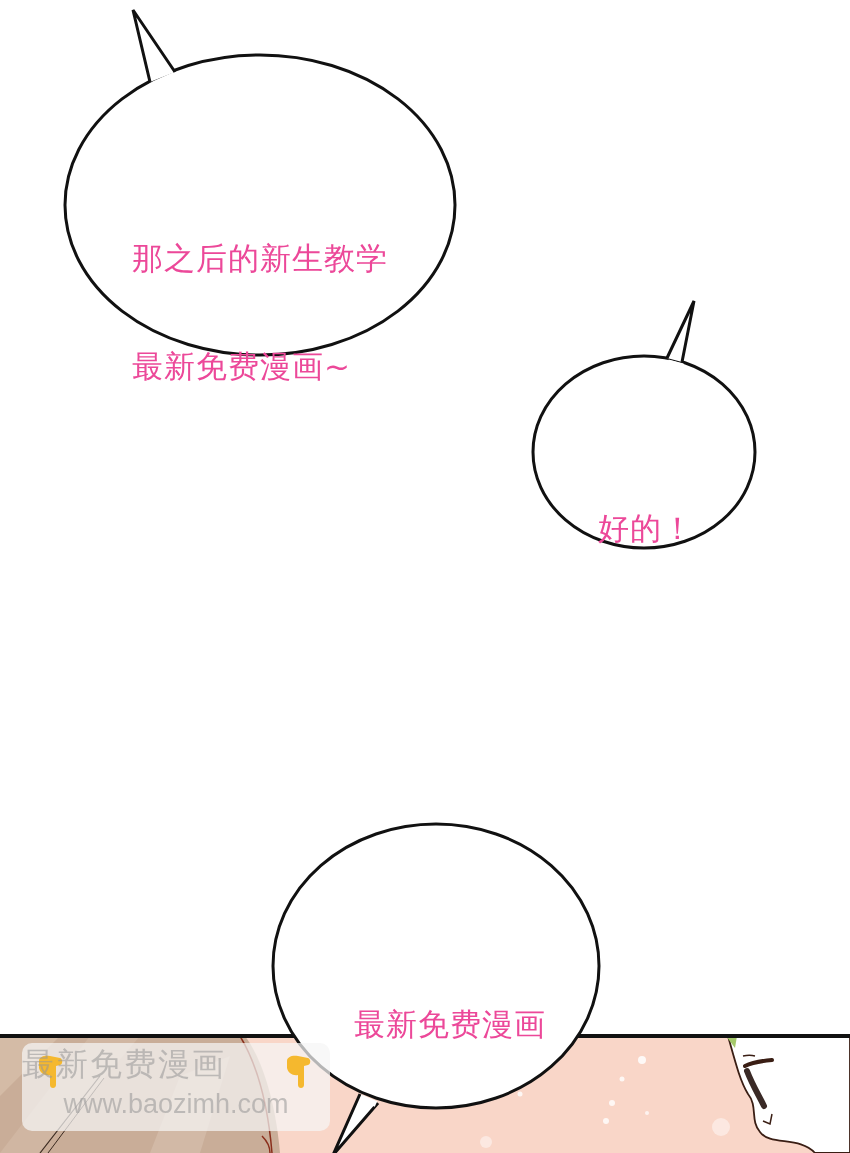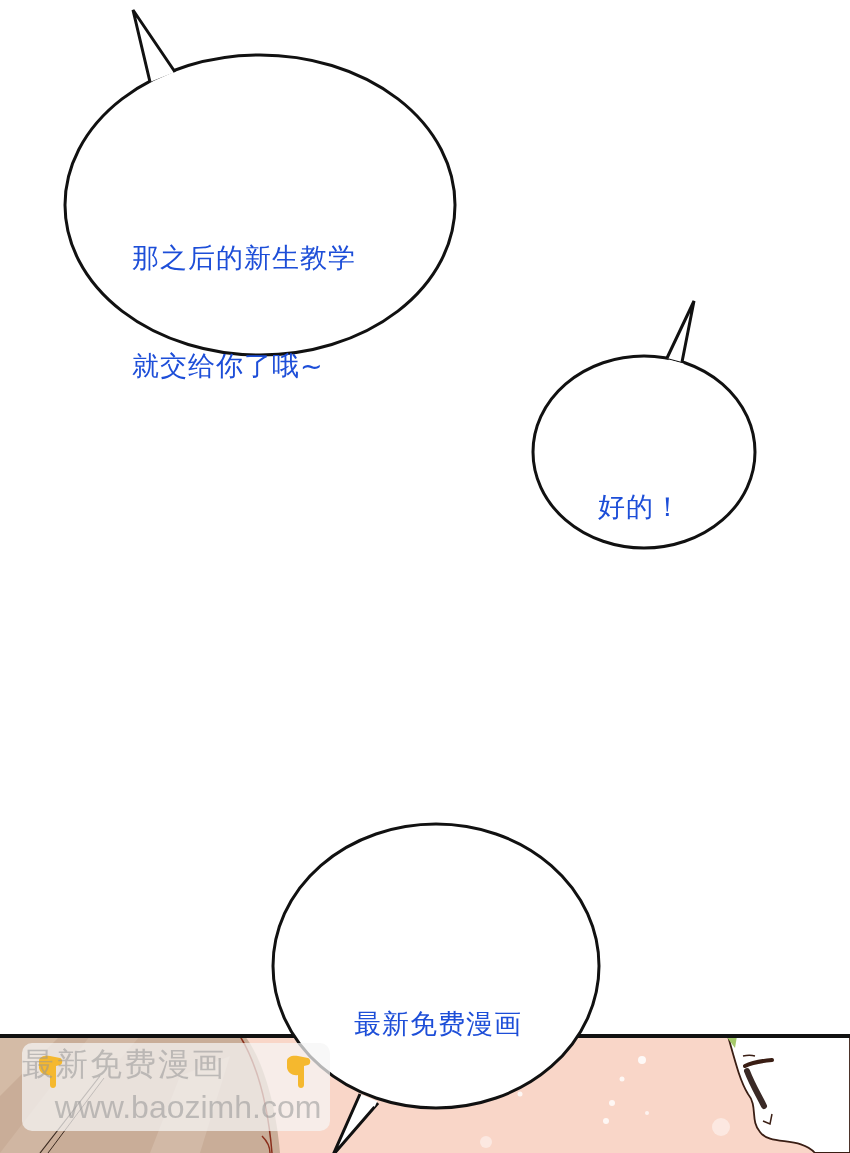--- a/index.html
+++ b/index.html
@@ -1,24 +1,24 @@
 <!DOCTYPE html>
 <html><head>
 <meta charset="utf-8">
 <style>
   html, body { margin: 0; padding: 0; background: #ffffff; }
   body { width: 850px; height: 1153px; position: relative; overflow: hidden; font-family: "DejaVu Sans", sans-serif; }
   .stage { position: absolute; left: 0; top: 0; width: 850px; height: 1153px; }
   .panel-bottom { position: absolute; left: 0; top: 1036px; width: 850px; height: 117px; overflow: hidden; background: #f9d6c8; }
   .panel-border { position: absolute; left: 0; top: 1034px; width: 850px; height: 4px; background: #111; }
   svg { position: absolute; left: 0; top: 0; }
-  .bubble-text { position: absolute; color: #1d4ed8; font-size: 27px; line-height: 36px; white-space: pre; letter-spacing: 1px; }
+  .bubble-text { position: absolute; color: #ec4899; font-size: 31px; line-height: 36px; white-space: pre; letter-spacing: 1px; }
   .wm-box { position: absolute; left: 22px; top: 1043px; width: 308px; height: 88px; background: rgba(245,245,245,0.72); border-radius: 10px; }
   .wm-line1 { position: absolute; left: 0; top: 0; width: 308px; text-align: left; font-size: 32px; color: rgba(150,150,150,0.55); letter-spacing: 2px; }
-  .wm-line2 { position: absolute; left: 0; top: 46px; width: 308px; text-align: center; font-size: 32px; color: rgba(150,150,150,0.55); font-family: "Liberation Sans", sans-serif; padding-left: 12px; }
+  .wm-line2 { position: absolute; left: 0; top: 46px; width: 308px; text-align: center; font-size: 27px; color: rgba(150,150,150,0.55); font-family: "Liberation Sans", sans-serif; }
   .wm-hand { position: absolute; top: 12px; width: 28px; height: 36px; }
 </style>
 </head>
 <body>
 
 <div class="stage">
 
   <div class="panel-bottom">
     <svg width="850" height="117" viewBox="0 0 850 117">
 
@@ -69,24 +69,24 @@
 
     <g>
       <ellipse cx="436" cy="966" rx="163" ry="142" fill="#ffffff" stroke="#111" stroke-width="3"></ellipse>
       <path d="M360,1094 L333,1155 L378,1103" fill="#ffffff" stroke="#111" stroke-width="3" stroke-linejoin="miter"></path>
       <path d="M362,1098 L376,1104" stroke="#ffffff" stroke-width="6"></path>
     </g>
   </svg>
 
   <div class="bubble-text" style="left:132px; top:168px;">
     <div>那之后的新生教学</div>
-    <div>就交给你了哦~</div>
+    <div>最新免费漫画~</div>
   </div>
 
-  <div class="bubble-text" style="left:598px; top:417px;text-align:center;">
+  <div class="bubble-text" style="left:598px; top:438px;text-align:center;">
     <div>好的！</div>
   </div>
 
   <div class="bubble-text" style="left:354px; top:934px;">
     <div>最新免费漫画</div>
   </div>
 
   <div class="wm-box">
     <svg class="wm-hand" style="left:14px;" viewBox="0 0 28 36">
       <path d="M3,6 C3,2 8,0 14,1 L24,3 C27,4 27,9 24,10 L20,11 L20,30 C20,34 14,34 14,30 L14,20 C9,21 4,18 3,13 Z" fill="#f5b82e"></path>

